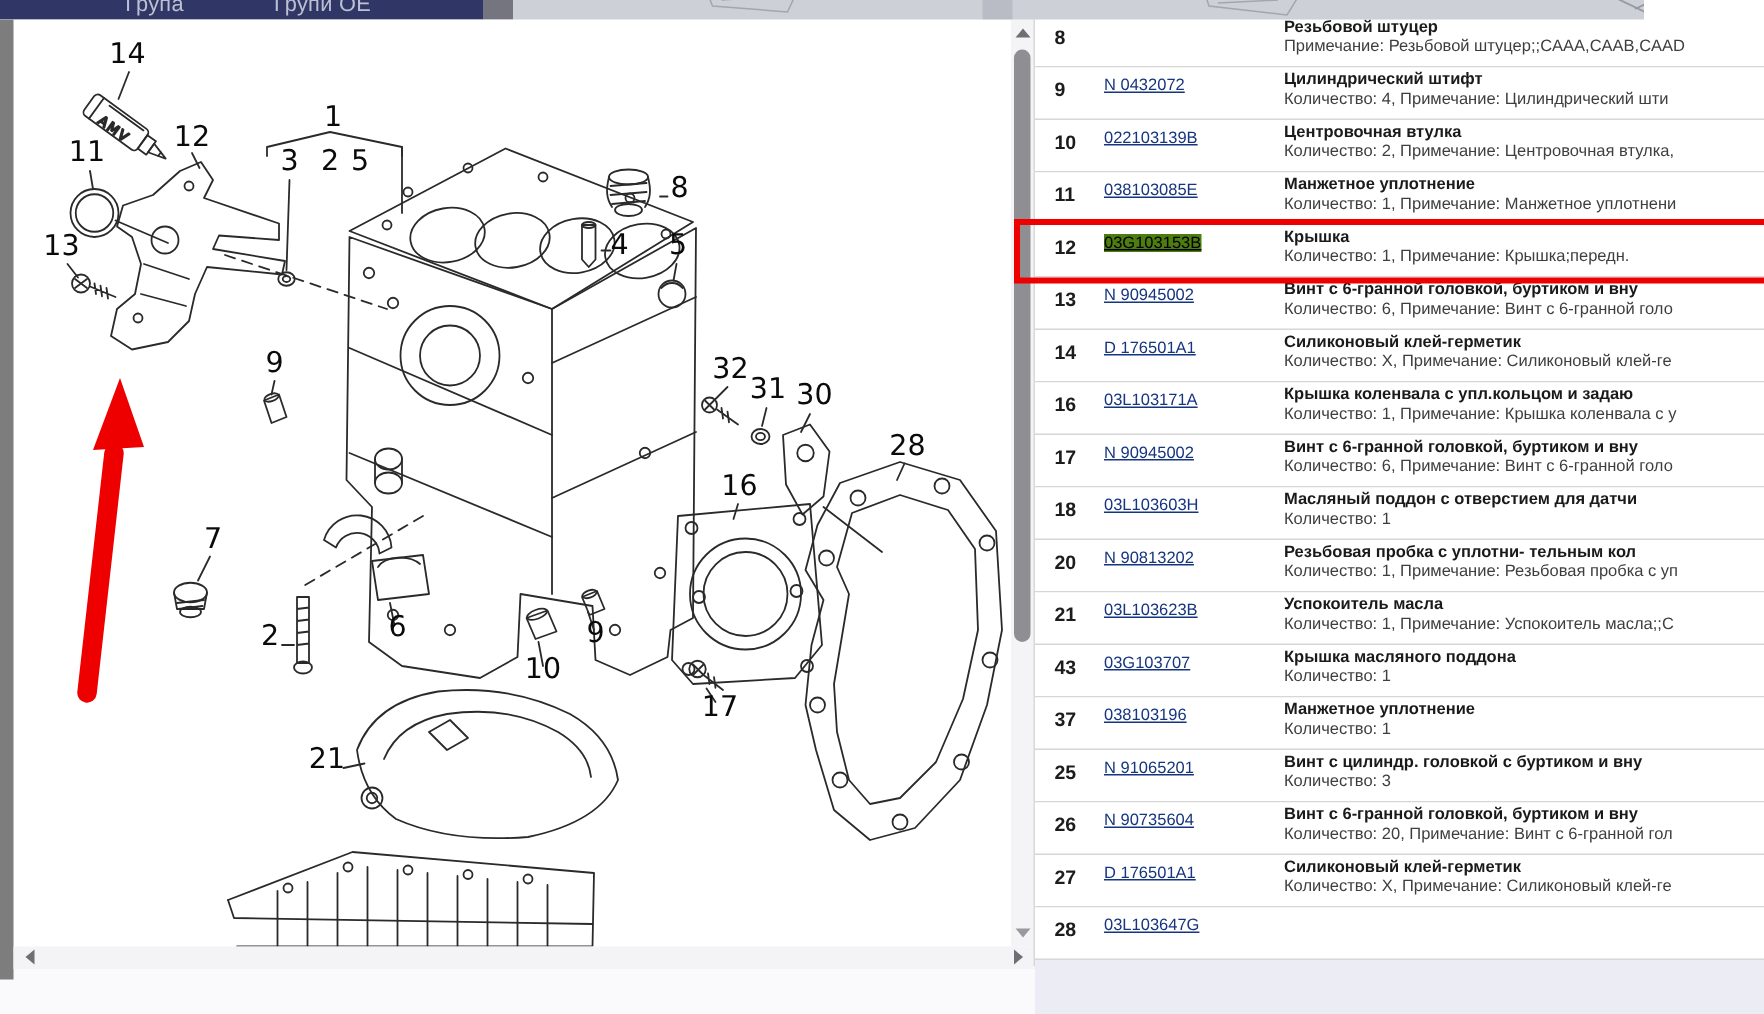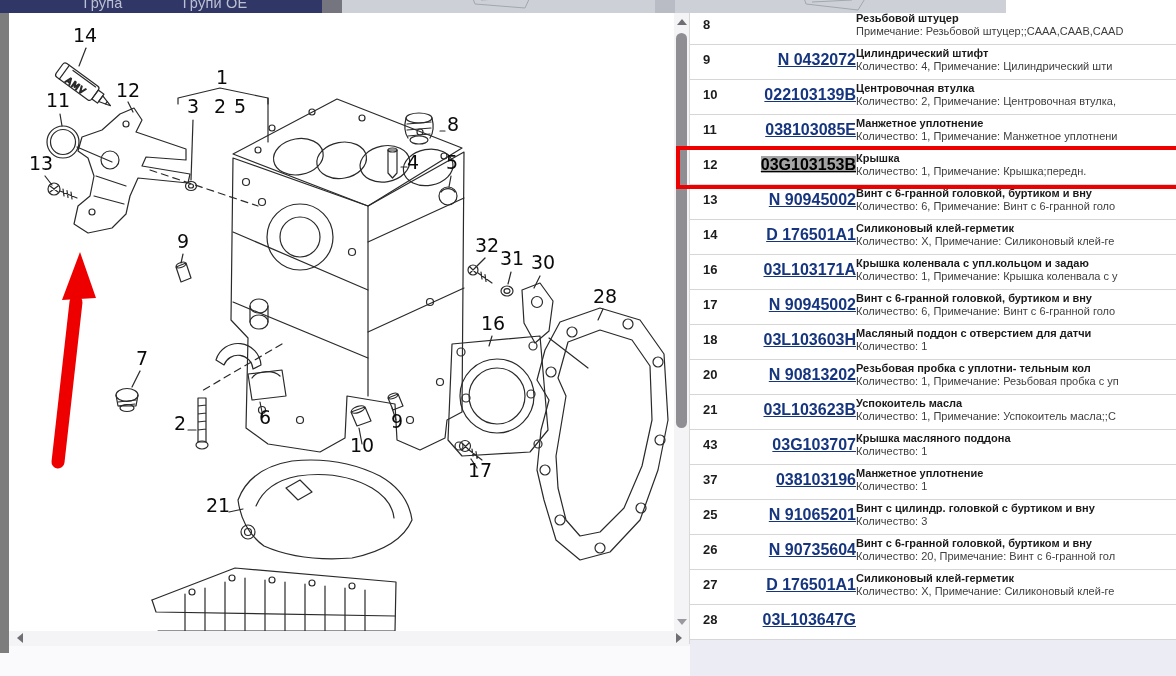--- a/index.html
+++ b/index.html
@@ -2,21 +2,21 @@
 <html><head>
 <meta charset="utf-8">
 <style>
   html,body{margin:0;padding:0;background:#ffffff;}
   .canvas{
     position:relative;width:1176px;height:676px;overflow:hidden;
     background:#ffffff;font-family:"Liberation Sans",sans-serif;
     -webkit-font-smoothing:antialiased;
   }
   
-  .topbar{position:absolute;left:0;top:0;width:1006px;height:13px;z-index:30;background:#cdd0d6;overflow:hidden;}
+  .topbar{position:absolute;left:0;top:0;width:1096px;height:13px;z-index:30;background:#cdd0d6;overflow:hidden;}
   .topbar .navy{position:absolute;left:0;top:0;width:322px;height:13px;background:#303666;}
   .topbar .seg{position:absolute;left:322px;top:0;width:20px;height:13px;background:#75757f;}
   .topbar .band{position:absolute;left:655px;top:0;width:20px;height:13px;background:#b9bcc4;}
   .tab{position:absolute;top:-5px;height:18px;color:#bcc0d2;font-size:14.5px;letter-spacing:.2px;text-align:center;}
   .tab.t1{left:68px;width:70px;}
   .tab.t2{left:172px;width:86px;}
   .thumb{position:absolute;top:-30px;opacity:.85;}
   
   .left-strip{position:absolute;left:0;top:13px;width:9px;height:640px;background:#7d7d7d;z-index:5;}
   
@@ -32,26 +32,26 @@
   .arr.down{left:3px;bottom:6px;border-left:5px solid transparent;border-right:5px solid transparent;border-top:6px solid #9a9a9e;}
   .hscroll{position:absolute;left:9px;top:631px;width:681px;height:15px;background:#f4f4f7;z-index:7;}
   .arr.left{left:8px;top:2px;border-top:5px solid transparent;border-bottom:5px solid transparent;border-right:6px solid #6f6f73;}
   .arr.right{right:8px;top:2px;border-top:5px solid transparent;border-bottom:5px solid transparent;border-left:6px solid #6f6f73;}
   .bottom-fill-left{position:absolute;left:0;top:646px;width:690px;height:30px;background:#fafafc;}
   
   .list{position:absolute;left:690px;top:10px;width:486px;background:#fff;z-index:2;}
   .list-edge{position:absolute;left:689px;top:13px;width:1px;height:631px;background:#d8d8d8;z-index:8;}
   .row{position:relative;height:35px;border-bottom:1px solid #d6d6d6;box-sizing:border-box;display:flex;align-items:flex-start;background:#fff;}
   .row .num{width:33px;padding:7px 0 0 13px;font-size:13px;font-weight:bold;color:#1c1c1c;flex:none;}
-  .row .part{width:120px;padding-top:6px;font-size:16px;font-weight:bold;flex:none;text-align:right;}
+  .row .part{width:120px;padding-top:6px;font-size:11px;font-weight:normal;flex:none;}
   .row .part a{color:#16357f;text-decoration:underline;}
   .row .desc{flex:1;min-width:0;padding-top:2px;overflow:hidden;}
   .row .title{font-size:11px;font-weight:bold;color:#1a1a1a;white-space:nowrap;overflow:hidden;}
   .row .note{font-size:11px;color:#3e3e3e;white-space:nowrap;overflow:hidden;margin-top:1px;}
-  .row.hl .part a{color:#000;background:#a3a3a3;margin-top:24px;}
+  .row.hl .part a{color:#000;background:#4d7c0f;margin-top:24px;}
   .list-bottom{position:absolute;left:690px;top:640px;width:486px;height:36px;background:#ececf4;}
   .redbox{position:absolute;left:676px;top:146px;width:520px;height:43px;box-sizing:border-box;
           border:4px solid #ee0000;z-index:20;pointer-events:none;}
 </style>
 </head>
 <body>
 
 <div class="canvas">
 
   <div class="topbar">

